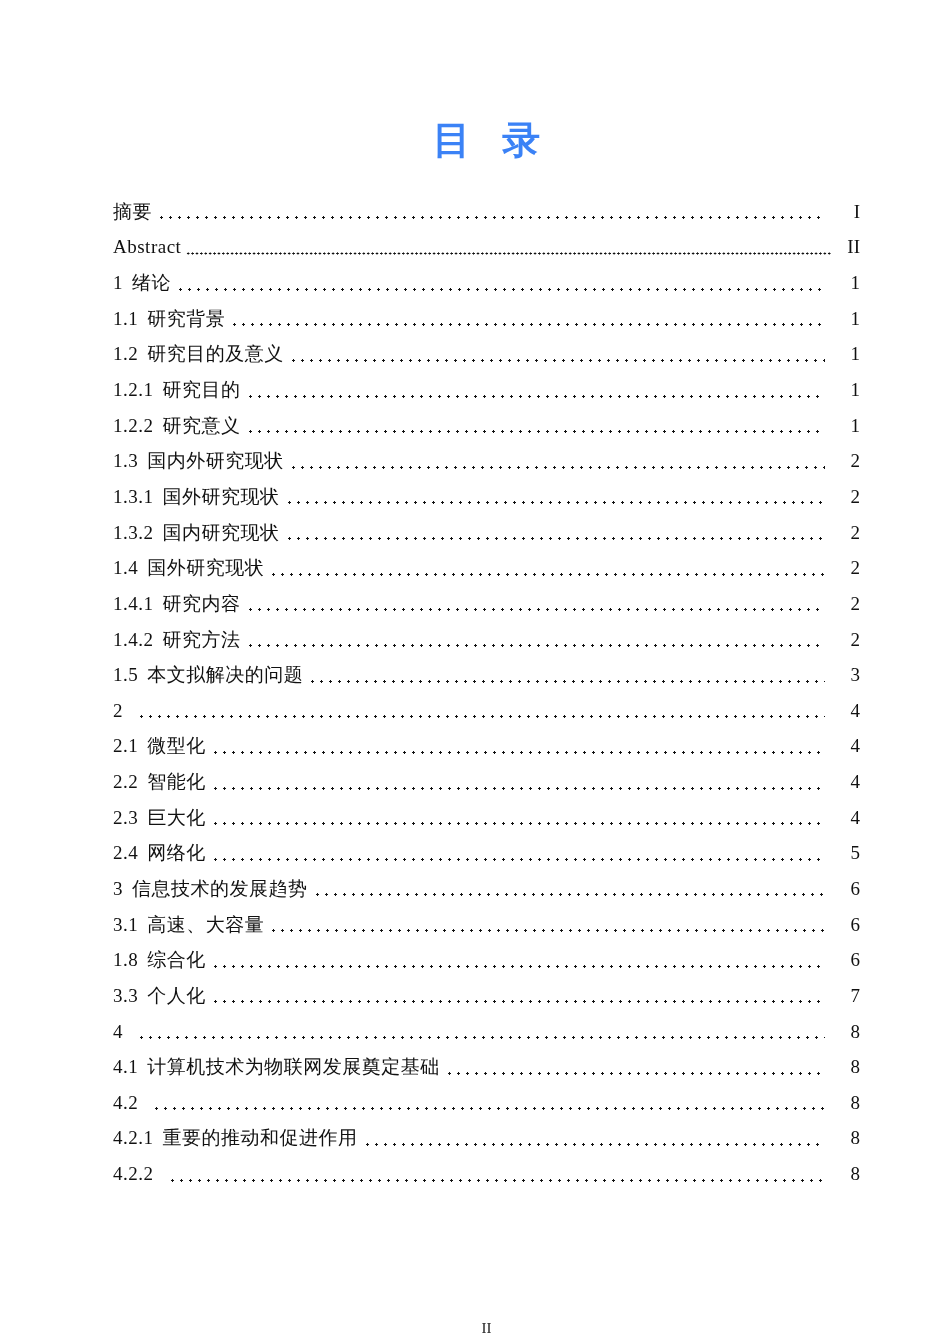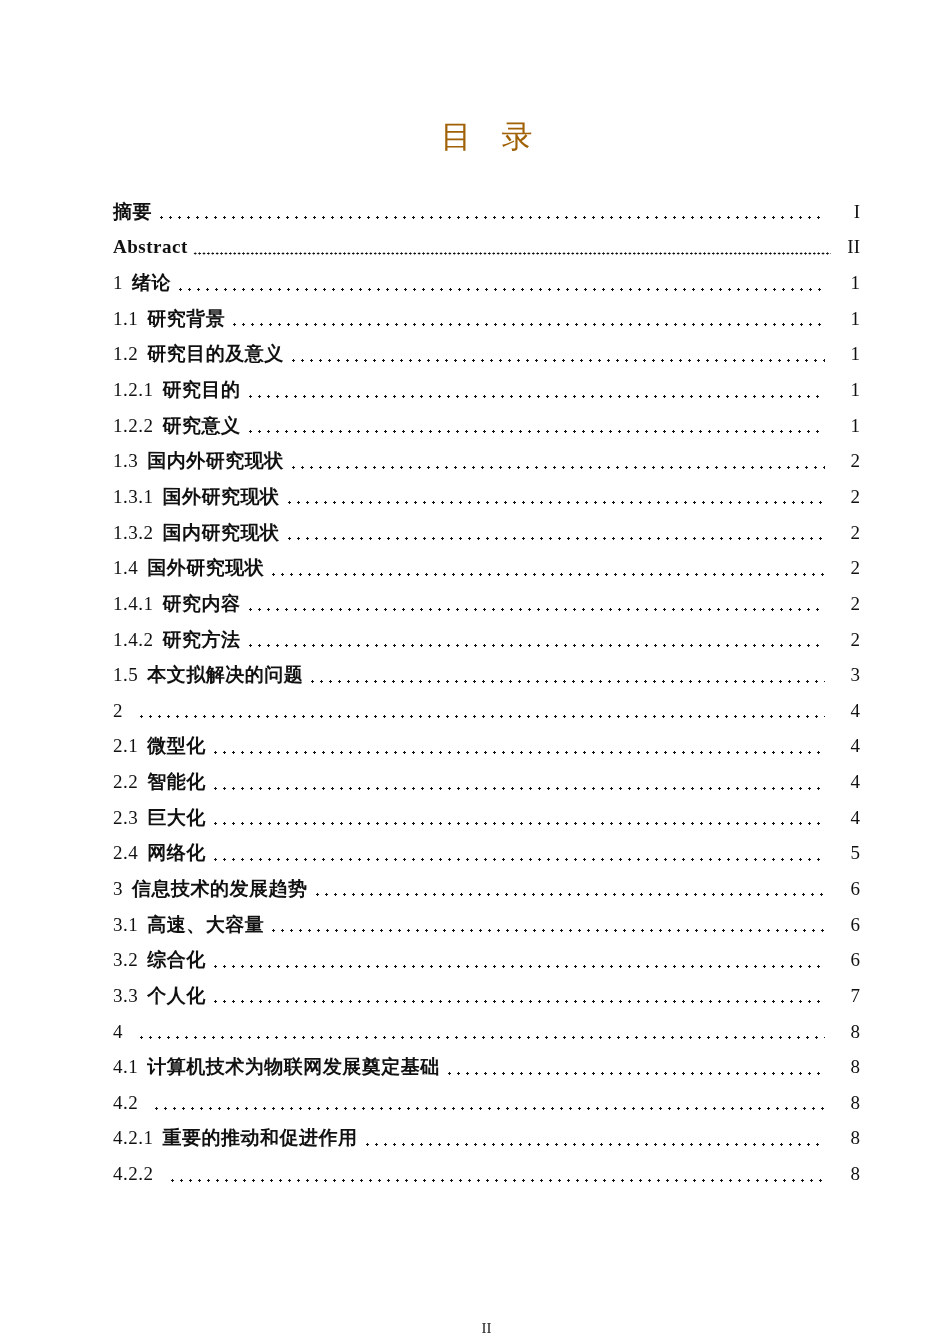--- a/index.html
+++ b/index.html
@@ -16,45 +16,45 @@
     color: #111111;
     overflow: hidden;
   }
   .doc-title {
     position: absolute;
     top: 118px;
     left: 113px;
     width: 747px;
     margin: 0;
     text-align: center;
-    font-size: 31px;
+    font-size: 38px;
     line-height: 1.2;
-    font-weight: normal;
+    font-weight: bold;
     word-spacing: 22px;
-    color: #a16207;
+    color: #3b82f6;
   }
   .toc {
     position: absolute;
     top: 194px;
     left: 113px;
     width: 747px;
   }
   .toc-row {
     display: flex;
     align-items: center;
     height: 35.65px;
     font-size: 19px;
     white-space: nowrap;
   }
   .toc-num {
     margin-right: 9px;
     letter-spacing: 0.5px;
   }
   .toc-num:empty { display: none; }
-  .toc-title-text { letter-spacing: 0.5px; font-weight: bold; }
+  .toc-title-text { letter-spacing: 0.5px; }
   .leader {
     flex: 1 1 auto;
     height: 100%;
     margin: 0 9px 0 5px;
     background-image: radial-gradient(circle, #111 1.05px, rgba(0,0,0,0) 1.35px);
     background-size: 9px 3px;
     background-repeat: repeat-x;
     background-position: 0 calc(50% + 6px);
   }
   .toc-row.dense .leader {
@@ -223,21 +223,21 @@
   </div>
 
   <div class="toc-row">
     <span class="toc-num">3.1</span>
     <span class="toc-title-text">高速、大容量</span>
     <span class="leader"></span>
     <span class="toc-page">6</span>
   </div>
 
   <div class="toc-row">
-    <span class="toc-num">3.2</span>
+    <span class="toc-num">1.8</span>
     <span class="toc-title-text">综合化</span>
     <span class="leader"></span>
     <span class="toc-page">6</span>
   </div>
 
   <div class="toc-row">
     <span class="toc-num">3.3</span>
     <span class="toc-title-text">个人化</span>
     <span class="leader"></span>
     <span class="toc-page">7</span>

